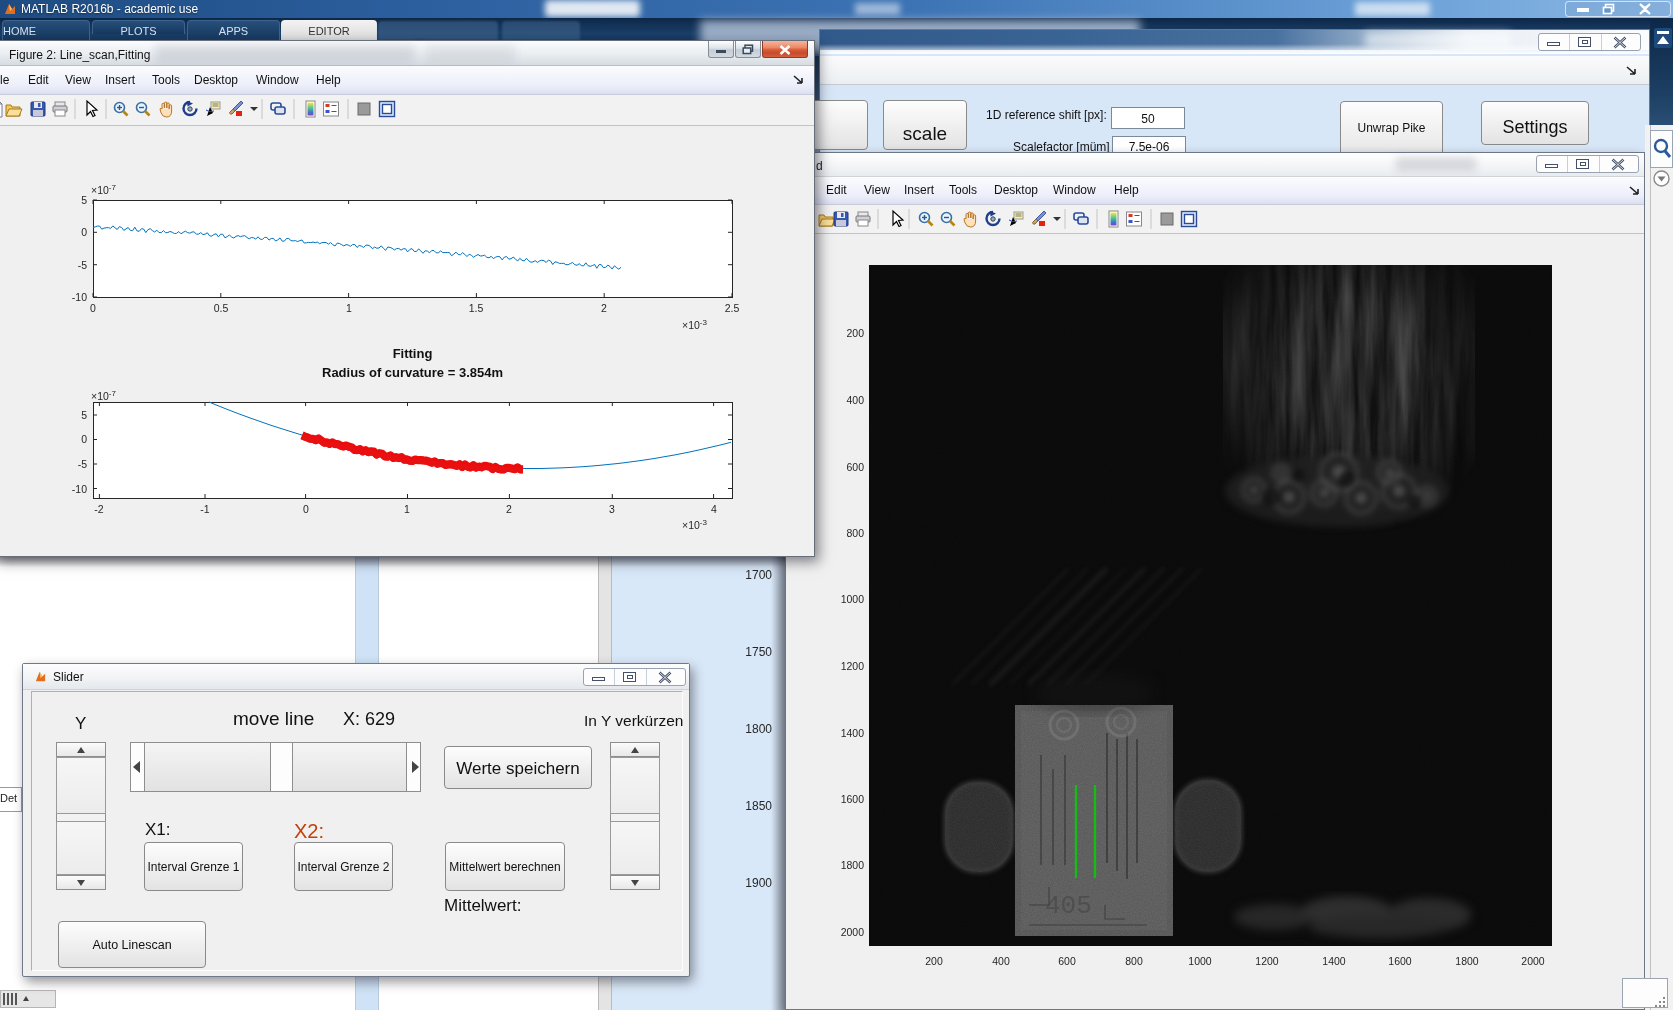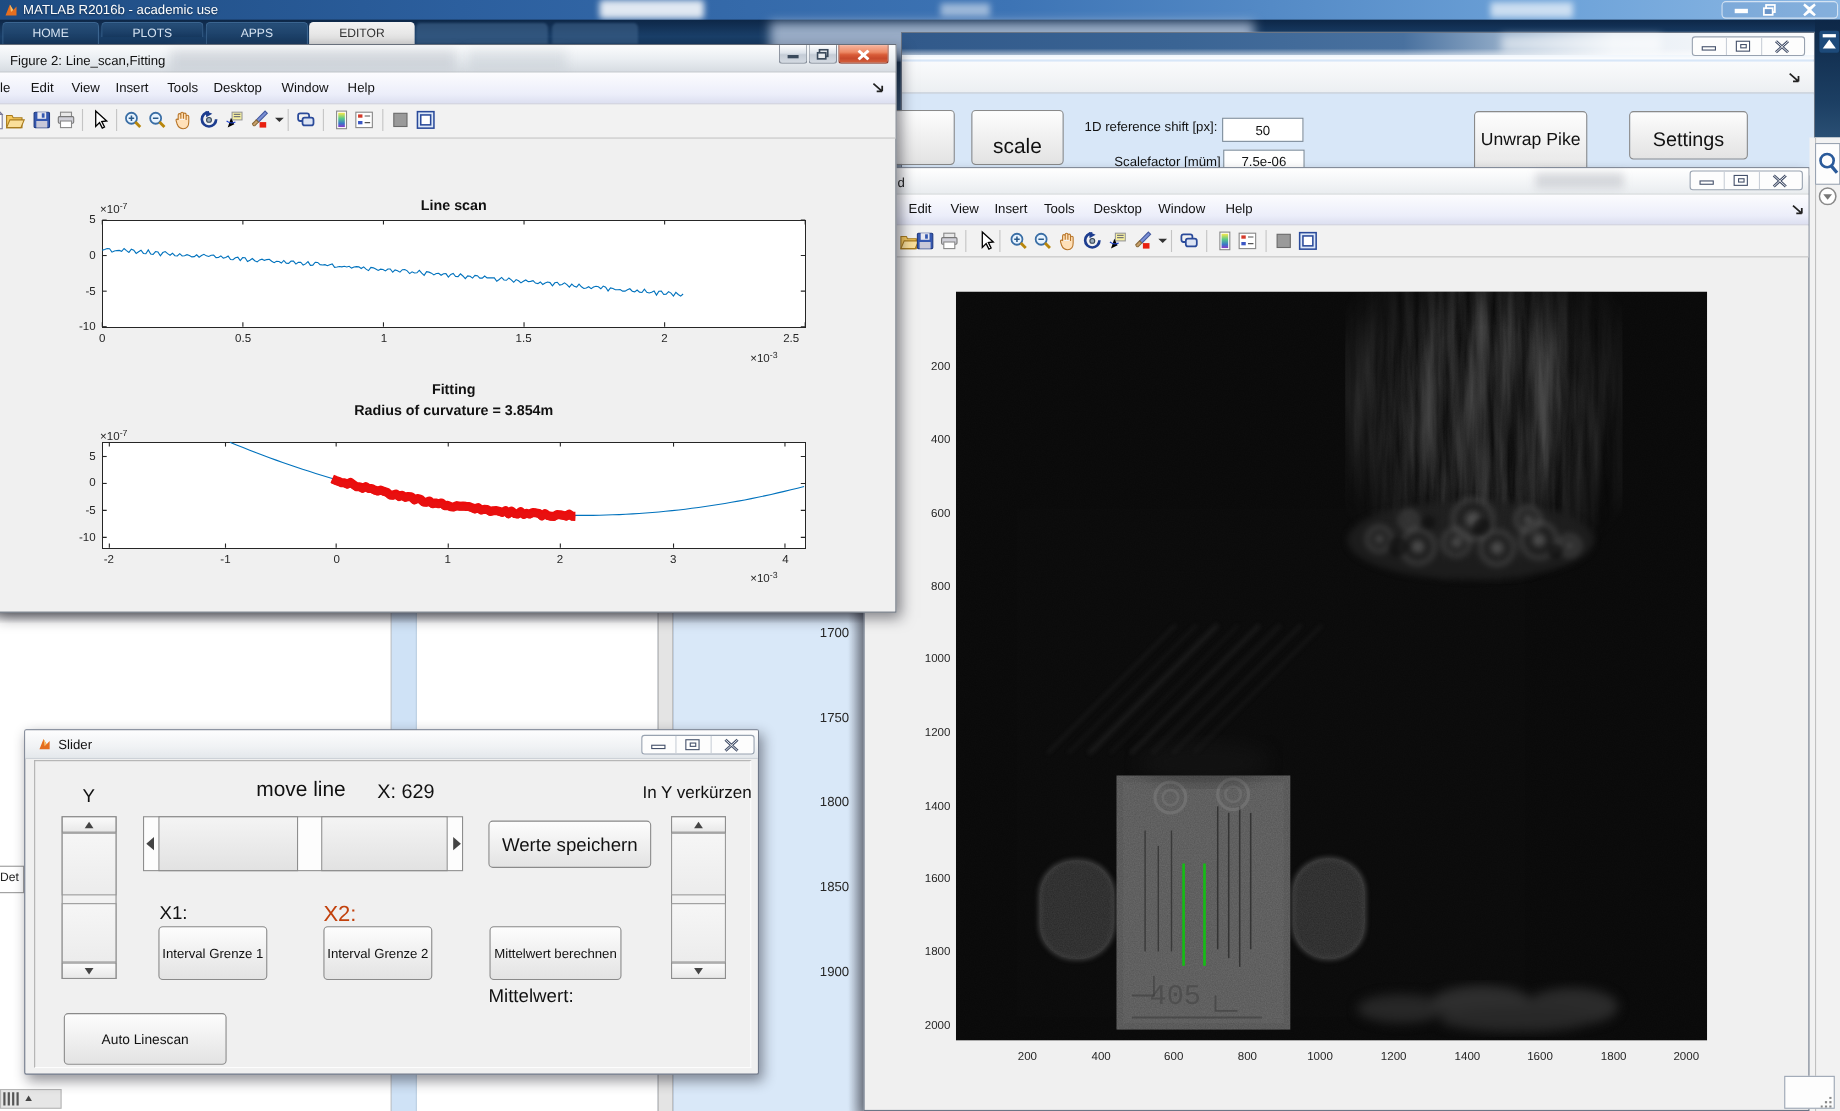--- a/index.html
+++ b/index.html
@@ -24,21 +24,21 @@
   <svg class="abs" style="left:1602px;top:3px" width="13" height="12" viewBox="0 0 13 12">
       <rect x="3.5" y="1.5" width="8" height="6.5" fill="none" stroke="#fff" stroke-width="1.6"></rect>
       <rect x="1.5" y="4.5" width="8" height="6" fill="#6a95c8" stroke="#fff" stroke-width="1.6"></rect>
     </svg>
   <svg class="abs" style="left:1638px;top:3px" width="14" height="12" viewBox="0 0 14 12">
       <path d="M2,1 L7,5 L12,1 M2,11 L7,7 L12,11 M2,1 L12,11 M12,1 L2,11" stroke="#fff" stroke-width="2.2" fill="none"></path>
     </svg>
 </div>
 
 <div class="abs" style="left:0;top:18px;width:1673px;height:38px;background:linear-gradient(180deg,#0d2747,#1a3f69 40%,#12355c 70%,#0c2a4d);">
-  <div class="abs" style="left:2px;top:2px;width:88px;height:20px;background:linear-gradient(180deg,#274f79,#16385f);border:1px solid #3b6590;border-bottom:none;border-radius:4px 4px 0 0;color:#d5e3f2;font-size:11px;text-align:center;line-height:20px;">HOME</div>
+  <div class="abs" style="left:2px;top:2px;width:88px;height:20px;background:linear-gradient(180deg,#274f79,#16385f);border:1px solid #3b6590;border-bottom:none;border-radius:4px 4px 0 0;color:#d5e3f2;font-size:11px;line-height:20px;">HOME</div>
   <div class="abs" style="left:92px;top:2px;width:93px;height:14px;background:linear-gradient(180deg,#274f79,#16385f);border:1px solid #3b6590;border-bottom:none;border-radius:4px 4px 0 0;color:#d5e3f2;font-size:11px;text-align:center;line-height:20px;">PLOTS</div>
   <div class="abs" style="left:187px;top:2px;width:93px;height:20px;background:linear-gradient(180deg,#274f79,#16385f);border:1px solid #3b6590;border-bottom:none;border-radius:4px 4px 0 0;color:#d5e3f2;font-size:11px;text-align:center;line-height:20px;">APPS</div>
   <div class="abs" style="left:281px;top:2px;width:96px;height:22px;background:linear-gradient(180deg,#f2f2f2,#dcdcdc);border-radius:4px 4px 0 0;color:#333;font-size:11px;text-align:center;line-height:22px;">EDITOR</div>
   <div class="abs" style="left:378px;top:3px;width:120px;height:19px;background:rgba(70,105,145,.55);border-radius:4px 4px 0 0;filter:blur(1px);"></div>
   <div class="abs" style="left:502px;top:3px;width:78px;height:19px;background:rgba(70,105,145,.5);border-radius:4px 4px 0 0;filter:blur(1px);"></div>
   <div class="abs" style="left:700px;top:2px;width:440px;height:34px;background:rgba(185,200,222,.8);filter:blur(5px);"></div>
 </div>
 
 <div class="abs" style="left:810px;top:56px;width:19px;height:100px;background:linear-gradient(180deg,#16314f,#3d5a7a 55%,#93a3b5);"></div>
 
@@ -91,21 +91,21 @@
 
   <div class="abs" style="left:0;top:56px;width:829px;height:73px;background:#d8e7f8;"></div>
 
   <div class="btn" style="left:-8px;top:70px;width:56px;height:50px;border-radius:0 4px 4px 0;"></div>
 
   <div class="btn" style="left:63px;top:70px;width:84px;height:50px;font-size:19px;line-height:66px;">scale</div>
   <div class="abs" style="left:166px;top:78px;font-size:12px;color:#111;">1D reference shift [px]:</div>
   <div class="abs" style="left:291px;top:77px;width:74px;height:22px;background:#fff;border:1px solid #7a8a9a;font-size:12px;text-align:center;line-height:22px;color:#111;">50</div>
   <div class="abs" style="left:165px;top:110px;font-size:12px;color:#111;margin-left:28px;">Scalefactor [müm]</div>
   <div class="abs" style="left:292px;top:106px;width:74px;height:23px;background:#fff;border:1px solid #7a8a9a;font-size:12px;text-align:center;line-height:20px;color:#111;">7.5e-06</div>
-  <div class="btn" style="left:520px;top:71px;width:103px;height:64px;font-size:16px;line-height:52px;white-space:nowrap;">Unwrap Pike</div>
+  <div class="btn" style="left:520px;top:71px;width:103px;height:64px;font-size:12px;line-height:52px;white-space:nowrap;">Unwrap Pike</div>
   <div class="btn" style="left:661px;top:71px;width:108px;height:44px;font-size:18px;line-height:50px;">Settings</div>
 </div>
 
 <div class="abs" style="left:785px;top:152px;width:860px;height:858px;border:1px solid #6b7686;background:#f0f0f0;box-shadow:-4px 4px 10px rgba(20,20,30,.4);">
 
   <div class="abs" style="left:0;top:0;width:858px;height:24px;background:linear-gradient(180deg,#ffffff,#f2f4f6 60%,#e9ecef);border-bottom:1px solid #d0d4d8;"></div>
   <div class="abs" style="left:610px;top:4px;width:80px;height:14px;background:rgba(120,125,135,.25);filter:blur(4px);"></div>
   <div class="abs" style="left:30px;top:6px;font-size:12px;color:#222;">d</div>
 
   <div class="abs" style="left:750px;top:2px;width:103px;height:18px;background:#fdfdfd;border:1px solid #98a2b0;border-radius:3px;"></div>
@@ -562,33 +562,32 @@
         <line x1="98.0" y1="423.0" x2="102.0" y2="423.0" stroke="#262626"></line>
         <line x1="737.0" y1="423.0" x2="733.0" y2="423.0" stroke="#262626"></line>
         <line x1="98.0" y1="447.5" x2="102.0" y2="447.5" stroke="#262626"></line>
         <line x1="737.0" y1="447.5" x2="733.0" y2="447.5" stroke="#262626"></line>
     <path d="M208.0,401.0 L214.0,403.5 L220.0,405.9 L226.0,408.3 L232.0,410.6 L238.0,412.9 L244.0,415.1 L250.0,417.3 L256.0,419.4 L262.0,421.5 L268.0,423.6 L274.0,425.6 L280.0,427.5 L286.0,429.4 L292.0,431.3 L298.0,433.1 L304.0,434.9 L310.0,436.6 L316.0,438.3 L322.0,439.9 L328.0,441.5 L334.0,443.0 L340.0,444.5 L346.0,445.9 L352.0,447.3 L358.0,448.7 L364.0,450.0 L370.0,451.2 L376.0,452.4 L382.0,453.6 L388.0,454.7 L394.0,455.8 L400.0,456.8 L406.0,457.8 L412.0,458.7 L418.0,459.6 L424.0,460.4 L430.0,461.2 L436.0,462.0 L442.0,462.7 L448.0,463.3 L454.0,463.9 L460.0,464.5 L466.0,465.0 L472.0,465.4 L478.0,465.9 L484.0,466.2 L490.0,466.6 L496.0,466.8 L502.0,467.1 L508.0,467.2 L514.0,467.4 L520.0,467.5 L526.0,467.5 L532.0,467.5 L538.0,467.5 L544.0,467.4 L550.0,467.2 L556.0,467.0 L562.0,466.8 L568.0,466.5 L574.0,466.2 L580.0,465.8 L586.0,465.4 L592.0,464.9 L598.0,464.4 L604.0,463.8 L610.0,463.2 L616.0,462.6 L622.0,461.9 L628.0,461.1 L634.0,460.3 L640.0,459.5 L646.0,458.6 L652.0,457.7 L658.0,456.7 L664.0,455.6 L670.0,454.6 L676.0,453.5 L682.0,452.3 L688.0,451.1 L694.0,449.8 L700.0,448.5 L706.0,447.1 L712.0,445.7 L718.0,444.3 L724.0,442.8 L730.0,441.3" transform="translate(6,-40)" fill="none" stroke="#0072bd" stroke-width="1"></path>
     <path d="M301.0,434.3 L303.8,435.5 L306.5,436.4 L309.3,437.6 L312.1,437.8 L314.8,439.1 L317.6,437.4 L320.3,439.4 L323.1,441.4 L325.9,441.3 L328.6,442.8 L331.4,441.3 L334.1,443.0 L336.9,443.0 L339.7,444.5 L342.4,445.3 L345.2,444.4 L348.0,445.6 L350.7,446.4 L353.5,448.8 L356.2,449.0 L359.0,448.0 L361.8,450.3 L364.5,449.1 L367.3,451.0 L370.1,450.2 L372.8,450.4 L375.6,453.4 L378.4,452.1 L381.1,452.6 L383.9,455.3 L386.6,455.5 L389.4,454.4 L392.2,456.8 L394.9,456.1 L397.7,456.9 L400.4,456.1 L403.2,458.6 L406.0,458.3 L408.7,459.5 L411.5,459.7 L414.3,458.5 L417.0,459.1 L419.8,458.9 L422.6,459.2 L425.3,459.4 L428.1,460.4 L430.8,461.6 L433.6,460.3 L436.4,462.5 L439.1,461.9 L441.9,462.1 L444.6,463.8 L447.4,463.2 L450.2,463.0 L452.9,463.8 L455.7,464.7 L458.5,463.1 L461.2,465.9 L464.0,463.5 L466.8,465.7 L469.5,466.2 L472.3,464.1 L475.0,466.5 L477.8,465.5 L480.6,466.2 L483.3,464.8 L486.1,465.1 L488.9,465.6 L491.6,467.9 L494.4,465.9 L497.1,467.6 L499.9,468.2 L502.7,468.3 L505.4,466.7 L508.2,466.8 L510.9,467.4 L513.7,468.1 L516.5,466.3 L519.2,468.2 L522.0,468.3" transform="translate(6,-40)" fill="none" stroke="#ec0c0c" stroke-width="8" stroke-linejoin="round"></path>
     <path d="M301.0,434.3 L303.8,435.5 L306.5,436.4 L309.3,437.6 L312.1,437.8 L314.8,439.1 L317.6,437.4 L320.3,439.4 L323.1,441.4 L325.9,441.3 L328.6,442.8 L331.4,441.3 L334.1,443.0 L336.9,443.0 L339.7,444.5 L342.4,445.3 L345.2,444.4 L348.0,445.6 L350.7,446.4 L353.5,448.8 L356.2,449.0 L359.0,448.0 L361.8,450.3 L364.5,449.1 L367.3,451.0 L370.1,450.2 L372.8,450.4 L375.6,453.4 L378.4,452.1 L381.1,452.6 L383.9,455.3 L386.6,455.5 L389.4,454.4 L392.2,456.8 L394.9,456.1 L397.7,456.9 L400.4,456.1 L403.2,458.6 L406.0,458.3 L408.7,459.5 L411.5,459.7 L414.3,458.5 L417.0,459.1 L419.8,458.9 L422.6,459.2 L425.3,459.4 L428.1,460.4 L430.8,461.6 L433.6,460.3 L436.4,462.5 L439.1,461.9 L441.9,462.1 L444.6,463.8 L447.4,463.2 L450.2,463.0 L452.9,463.8 L455.7,464.7 L458.5,463.1 L461.2,465.9 L464.0,463.5 L466.8,465.7 L469.5,466.2 L472.3,464.1 L475.0,466.5 L477.8,465.5 L480.6,466.2 L483.3,464.8 L486.1,465.1 L488.9,465.6 L491.6,467.9 L494.4,465.9 L497.1,467.6 L499.9,468.2 L502.7,468.3 L505.4,466.7 L508.2,466.8 L510.9,467.4 L513.7,468.1 L516.5,466.3 L519.2,468.2 L522.0,468.3" transform="translate(6,-38.5)" fill="none" stroke="#e81010" stroke-width="5.5" stroke-linejoin="round"></path>
   </g>
 </svg>
   <div class="abs" style="left:0;top:86px;width:819px;height:430px;pointer-events:none;">
-    <div class="abs" style="left:98px;top:52px;width:639px;text-align:center;font-size:13px;font-weight:bold;color:#111;">Line scan</div>
 
     <div class="ticklab" style="left:96px;top:56px;">×10<span style="font-size:8px;vertical-align:4px;">-7</span></div>
     <div class="ticklab" style="left:66px;top:67px;width:26px;text-align:right;">5</div>
 <div class="ticklab" style="left:66px;top:99px;width:26px;text-align:right;">0</div>
 <div class="ticklab" style="left:66px;top:132px;width:26px;text-align:right;">-5</div>
 <div class="ticklab" style="left:66px;top:164px;width:26px;text-align:right;">-10</div>
     <div class="ticklab" style="left:78px;top:175px;width:40px;text-align:center;">0</div>
 <div class="ticklab" style="left:206px;top:175px;width:40px;text-align:center;">0.5</div>
 <div class="ticklab" style="left:334px;top:175px;width:40px;text-align:center;">1</div>
 <div class="ticklab" style="left:461px;top:175px;width:40px;text-align:center;">1.5</div>
 <div class="ticklab" style="left:589px;top:175px;width:40px;text-align:center;">2</div>
-<div class="ticklab" style="left:717px;top:175px;width:40px;text-align:left;">2.5</div>
+<div class="ticklab" style="left:717px;top:175px;width:40px;text-align:center;">2.5</div>
     <div class="ticklab" style="left:687px;top:191px;">×10<span style="font-size:8px;vertical-align:4px;">-3</span></div>
     <div class="abs" style="left:98px;top:219px;width:639px;text-align:center;font-size:13px;font-weight:bold;color:#111;">Fitting</div>
     <div class="abs" style="left:98px;top:238px;width:639px;text-align:center;font-size:13px;font-weight:bold;color:#111;">Radius of curvature = 3.854m</div>
     <div class="ticklab" style="left:96px;top:262px;">×10<span style="font-size:8px;vertical-align:4px;">-7</span></div>
     <div class="ticklab" style="left:66px;top:282px;width:26px;text-align:right;">5</div>
 <div class="ticklab" style="left:66px;top:306px;width:26px;text-align:right;">0</div>
 <div class="ticklab" style="left:66px;top:331px;width:26px;text-align:right;">-5</div>
 <div class="ticklab" style="left:66px;top:356px;width:26px;text-align:right;">-10</div>
     <div class="ticklab" style="left:84px;top:376px;width:40px;text-align:center;">-2</div>
 <div class="ticklab" style="left:190px;top:376px;width:40px;text-align:center;">-1</div>

